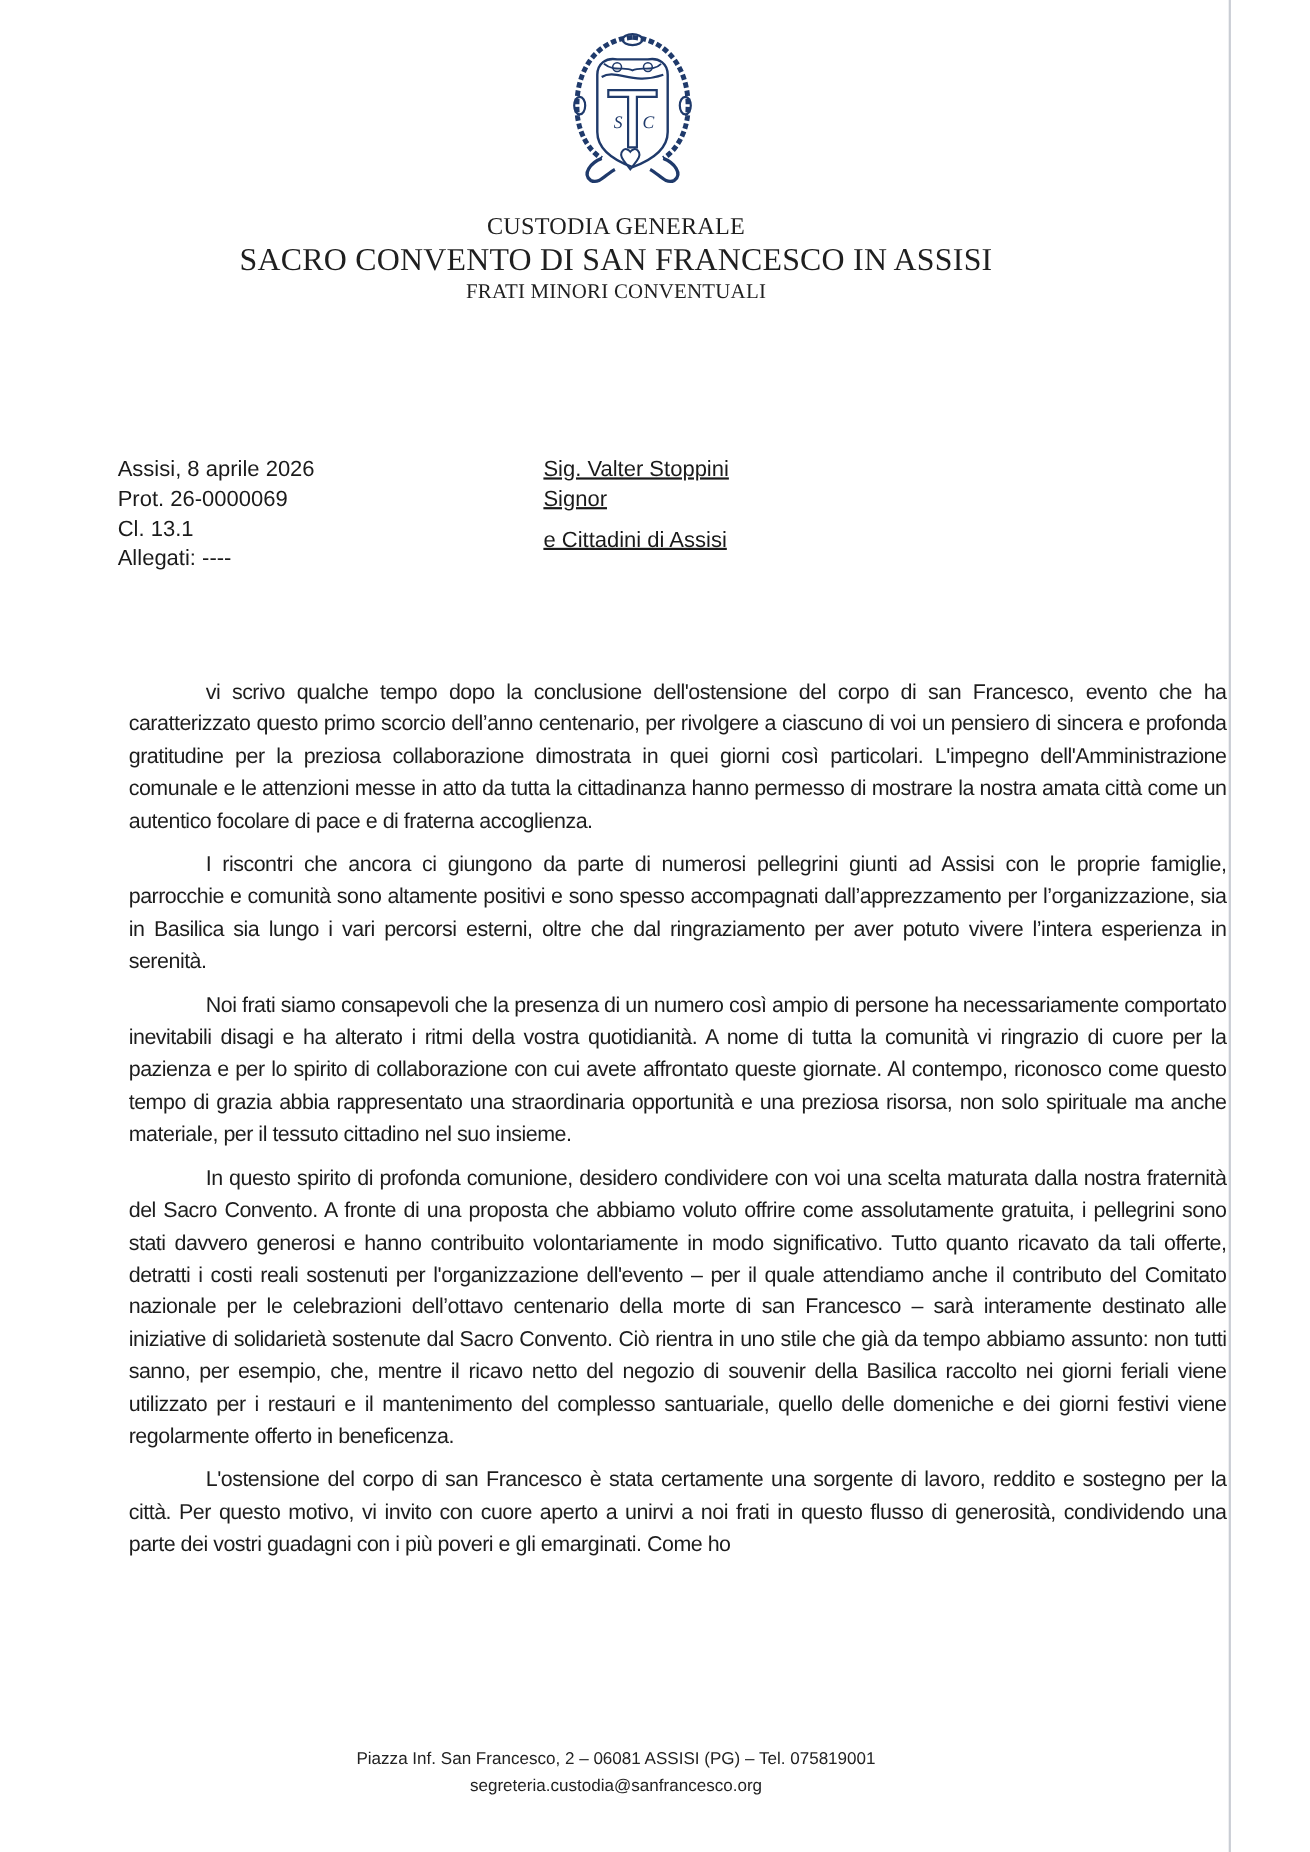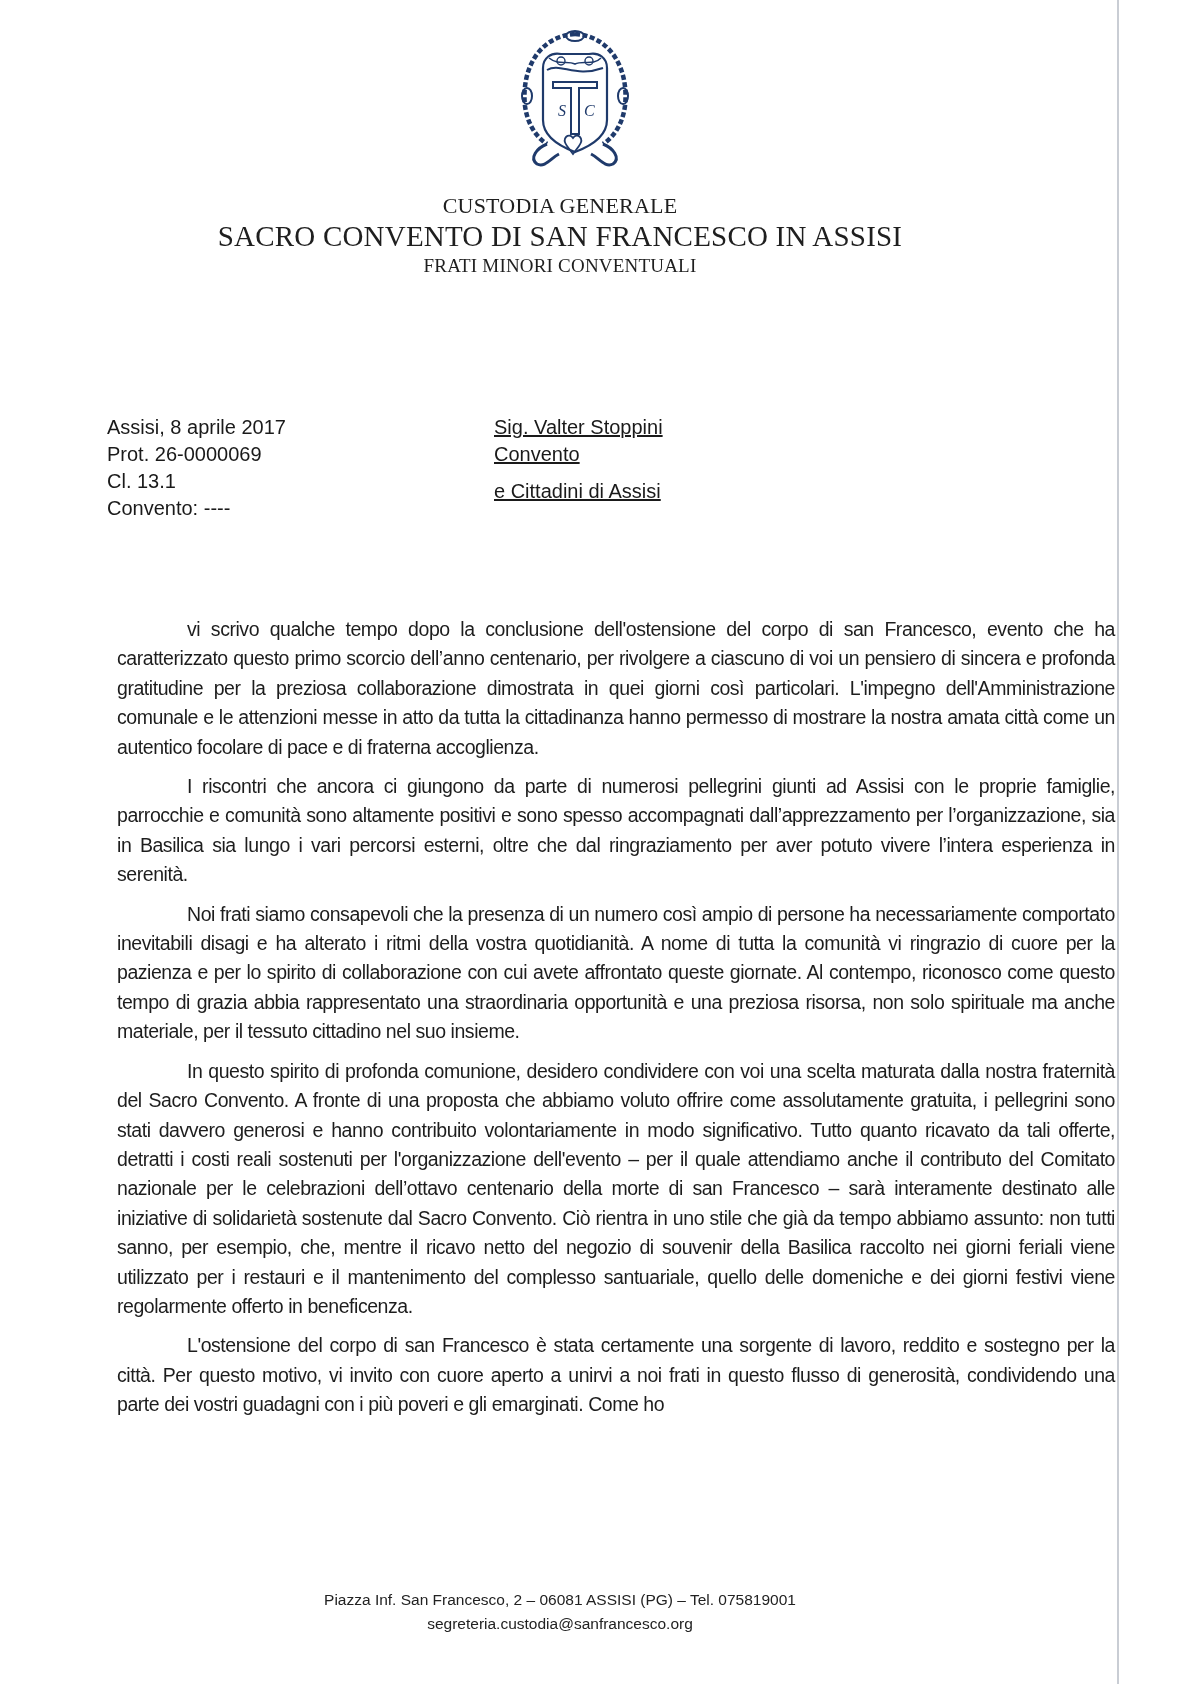--- a/index.html
+++ b/index.html
@@ -128,29 +128,29 @@
     <text x="43" y="88" font-family="Liberation Serif, serif" font-size="16" font-style="italic" fill="#1f3a6b">S</text>
     <text x="69" y="88" font-family="Liberation Serif, serif" font-size="16" font-style="italic" fill="#1f3a6b">C</text>
   </svg>
 </div>
 
 <div class="heading h1">CUSTODIA GENERALE</div>
 <div class="heading h2">SACRO CONVENTO DI SAN FRANCESCO IN ASSISI</div>
 <div class="heading h3">FRATI MINORI CONVENTUALI</div>
 
 <div class="meta-left">
-  <div>Assisi, 8 aprile 2017</div>
+  <div>Assisi, 8 aprile 2026</div>
   <div>Prot. 26-0000069</div>
   <div>Cl. 13.1</div>
-  <div>Convento: ----</div>
+  <div>Allegati: ----</div>
 </div>
 
 <div class="meta-right">
   <div>Sig. Valter Stoppini</div>
-  <div>Convento</div>
+  <div>Signor</div>
   <div class="gap"></div>
   <div>e Cittadini di Assisi</div>
 </div>
 
 <div class="letter-body">
   <p class="para">vi scrivo qualche tempo dopo la conclusione dell'ostensione del corpo di san Francesco, evento che ha caratterizzato questo primo scorcio dell’anno centenario, per rivolgere a ciascuno di voi un pensiero di sincera e profonda gratitudine per la preziosa collaborazione dimostrata in quei giorni così particolari. L'impegno dell'Amministrazione comunale e le attenzioni messe in atto da tutta la cittadinanza hanno permesso di mostrare la nostra amata città come un autentico focolare di pace e di fraterna accoglienza.</p>
   <p class="para">I riscontri che ancora ci giungono da parte di numerosi pellegrini giunti ad Assisi con le proprie famiglie, parrocchie e comunità sono altamente positivi e sono spesso accompagnati dall’apprezzamento per l’organizzazione, sia in Basilica sia lungo i vari percorsi esterni, oltre che dal ringraziamento per aver potuto vivere l’intera esperienza in serenità.</p>
   <p class="para">Noi frati siamo consapevoli che la presenza di un numero così ampio di persone ha necessariamente comportato inevitabili disagi e ha alterato i ritmi della vostra quotidianità. A nome di tutta la comunità vi ringrazio di cuore per la pazienza e per lo spirito di collaborazione con cui avete affrontato queste giornate. Al contempo, riconosco come questo tempo di grazia abbia rappresentato una straordinaria opportunità e una preziosa risorsa, non solo spirituale ma anche materiale, per il tessuto cittadino nel suo insieme.</p>
   <p class="para">In questo spirito di profonda comunione, desidero condividere con voi una scelta maturata dalla nostra fraternità del Sacro Convento. A fronte di una proposta che abbiamo voluto offrire come assolutamente gratuita, i pellegrini sono stati davvero generosi e hanno contribuito volontariamente in modo significativo. Tutto quanto ricavato da tali offerte, detratti i costi reali sostenuti per l'organizzazione dell'evento – per il quale attendiamo anche il contributo del Comitato nazionale per le celebrazioni dell’ottavo centenario della morte di san Francesco – sarà interamente destinato alle iniziative di solidarietà sostenute dal Sacro Convento. Ciò rientra in uno stile che già da tempo abbiamo assunto: non tutti sanno, per esempio, che, mentre il ricavo netto del negozio di souvenir della Basilica raccolto nei giorni feriali viene utilizzato per i restauri e il mantenimento del complesso santuariale, quello delle domeniche e dei giorni festivi viene regolarmente offerto in beneficenza.</p>
   <p class="para">L'ostensione del corpo di san Francesco è stata certamente una sorgente di lavoro, reddito e sostegno per la città. Per questo motivo, vi invito con cuore aperto a unirvi a noi frati in questo flusso di generosità, condividendo una parte dei vostri guadagni con i più poveri e gli emarginati. Come ho</p>

